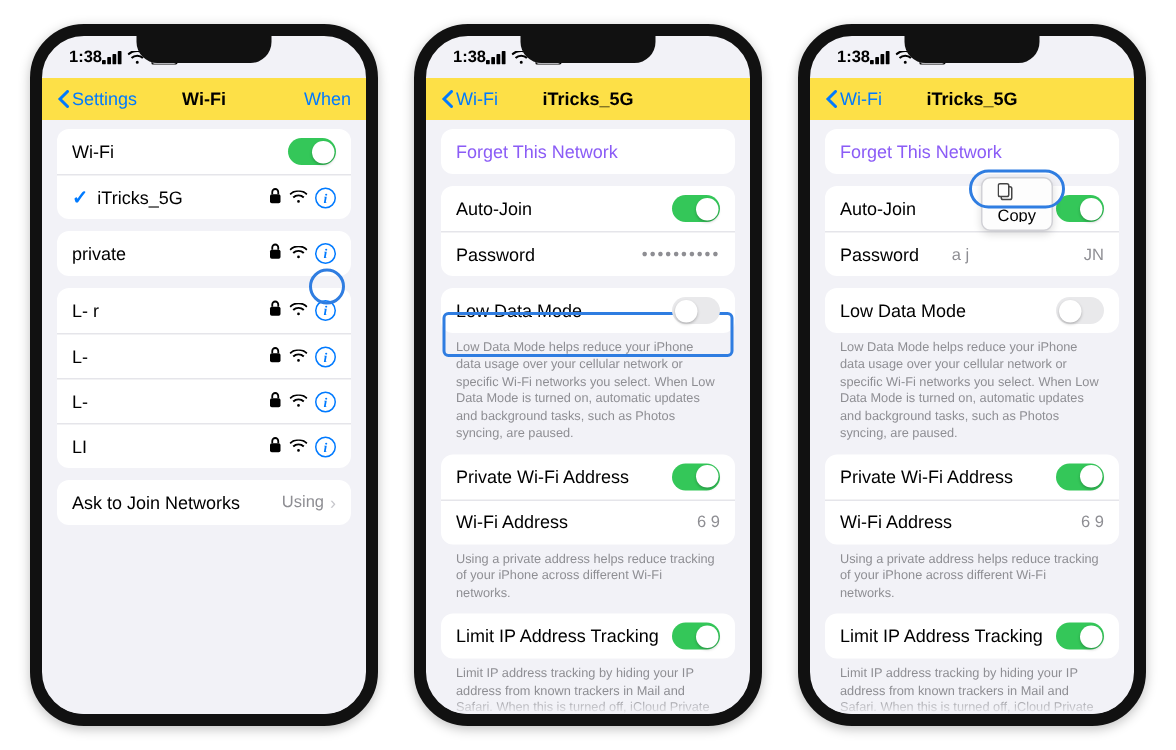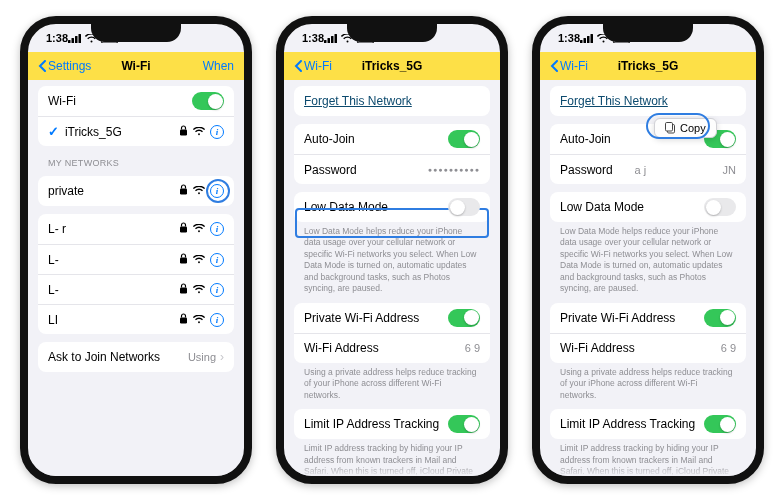--- a/index.html
+++ b/index.html
@@ -115,31 +115,32 @@
   }
   .blue-box {
     position:absolute; border:2.5px solid #2f7de1; border-radius:4px;
     pointer-events:none;
   }
   .spinner {
     width:9px;height:9px; border:1.3px solid #c7c7cc; border-top-color:transparent;
     border-radius:50%;
   }
 
-  .forget { color:#0c4a6e; font-size:12px;text-decoration:underline;}
+  .forget { color:#8b5cf6; font-size:12px;}
 
   .copy-pop {
     position:absolute;
     background:#fdfdfd;
     border:1px solid #d1d1d6;
     border-radius:6px;
     padding:3px 10px;
     font-size:11px;
-    display:flex; align-items:flex-end; gap:4px;
+    display:flex; align-items:flex-start; gap:4px;
     box-shadow:0 2px 6px rgba(0,0,0,.15);
+    flex-direction:column;
   }
   .copy-pop::after{
     content:""; position:absolute; bottom:-5px; left:50%; transform:translateX(-50%);
     border:5px solid transparent; border-top-color:#fdfdfd;
   }
   .blue-oval {
     position:absolute; border:2.5px solid #2f7de1; border-radius:14px;
     pointer-events:none;
   }
   .cut { position:relative; }
@@ -200,21 +201,20 @@
               </svg></span>
           <span><svg width="12" height="9" viewBox="0 0 13 9">
                 <path d="M6.5 8.5a1 1 0 100-2 1 1 0 000 2zM3.2 5.2a4.7 4.7 0 016.6 0l1-1a6.1 6.1 0 00-8.6 0zM.9 2.9a8 8 0 0111.2 0l1-1a9.4 9.4 0 00-13.2 0z" fill="#000"></path>
               </svg></span>
           <span class="info-icon">i</span>
         </span>
       </div>
     </div>
     <div class="blue-ring" style="top:99px; right:14px;"></div>
 
-    <div class="header-label">MY NETWORKS</div>
     <div class="group">
       <div class="row">
         <span class="label">private</span>
         <span class="icons">
           <span><svg width="9" height="11" viewBox="0 0 9 11">
                 <rect x="1" y="4.5" width="7" height="6" rx="1.2" fill="#000"></rect>
                 <path d="M2.5 4.5V3a2 2 0 114 0v1.5" stroke="#000" stroke-width="1.2" fill="none"></path>
               </svg></span>
           <span><svg width="12" height="9" viewBox="0 0 13 9">
                 <path d="M6.5 8.5a1 1 0 100-2 1 1 0 000 2zM3.2 5.2a4.7 4.7 0 016.6 0l1-1a6.1 6.1 0 00-8.6 0zM.9 2.9a8 8 0 0111.2 0l1-1a9.4 9.4 0 00-13.2 0z" fill="#000"></path>

